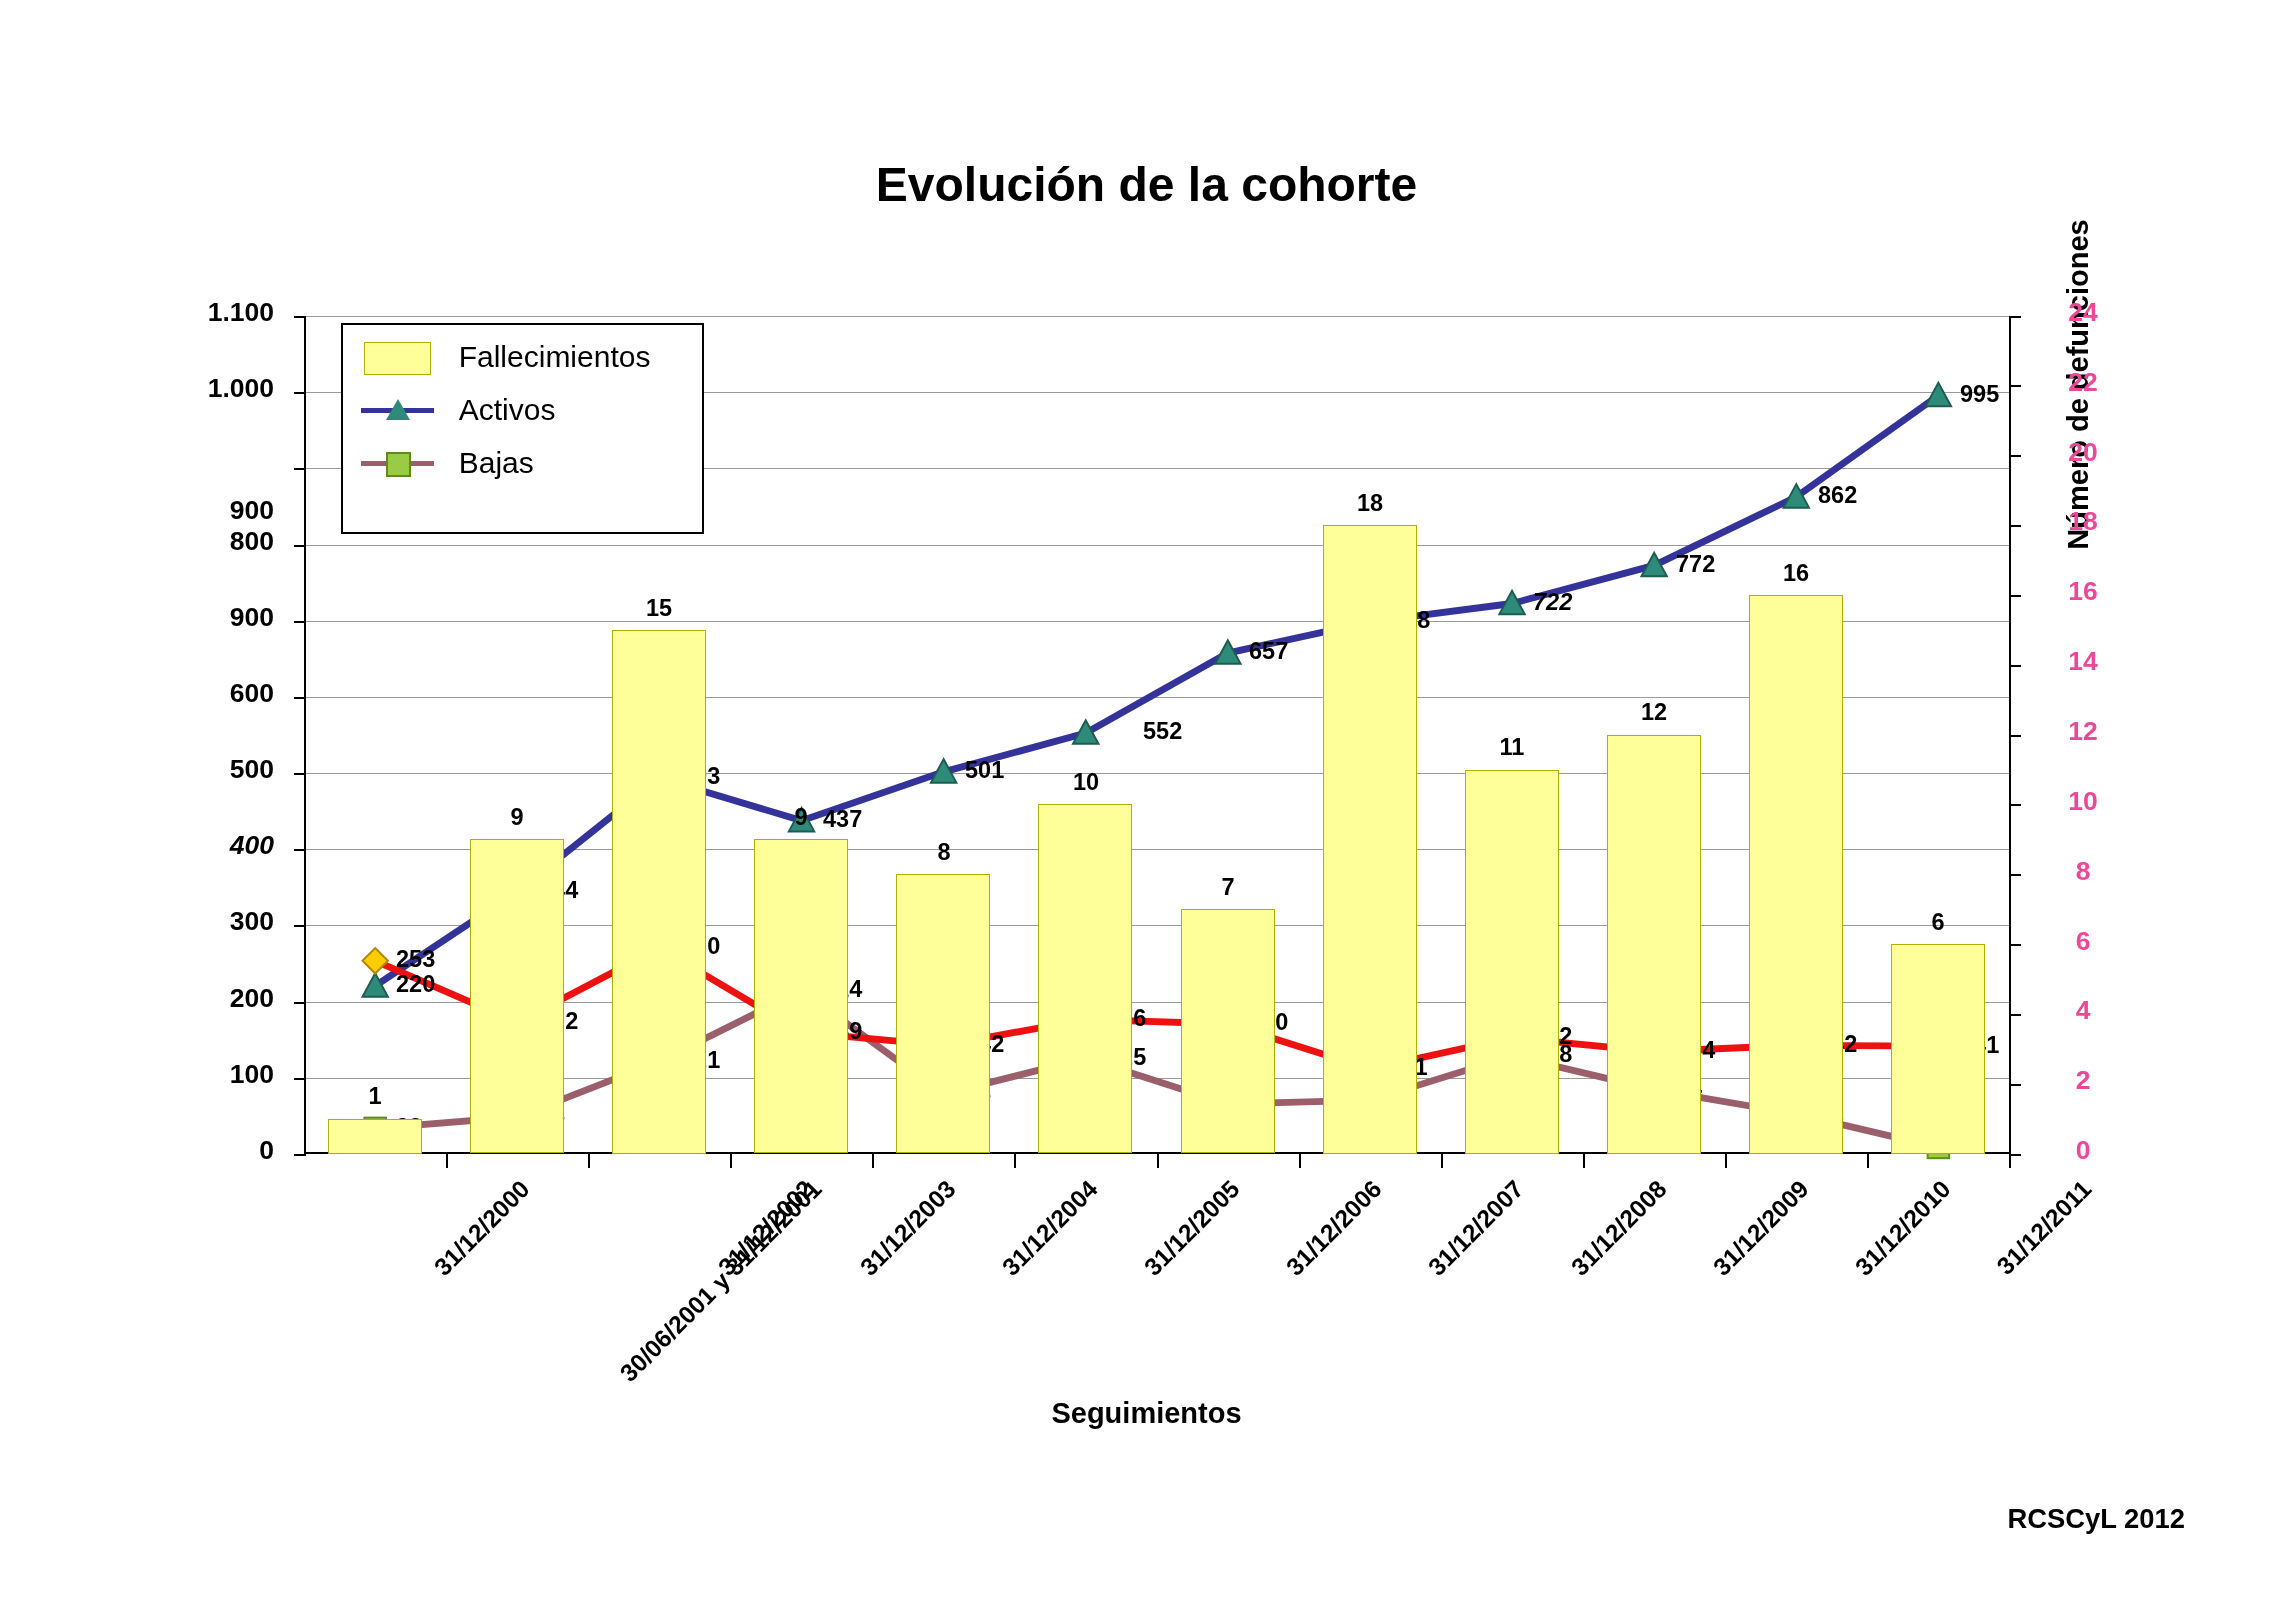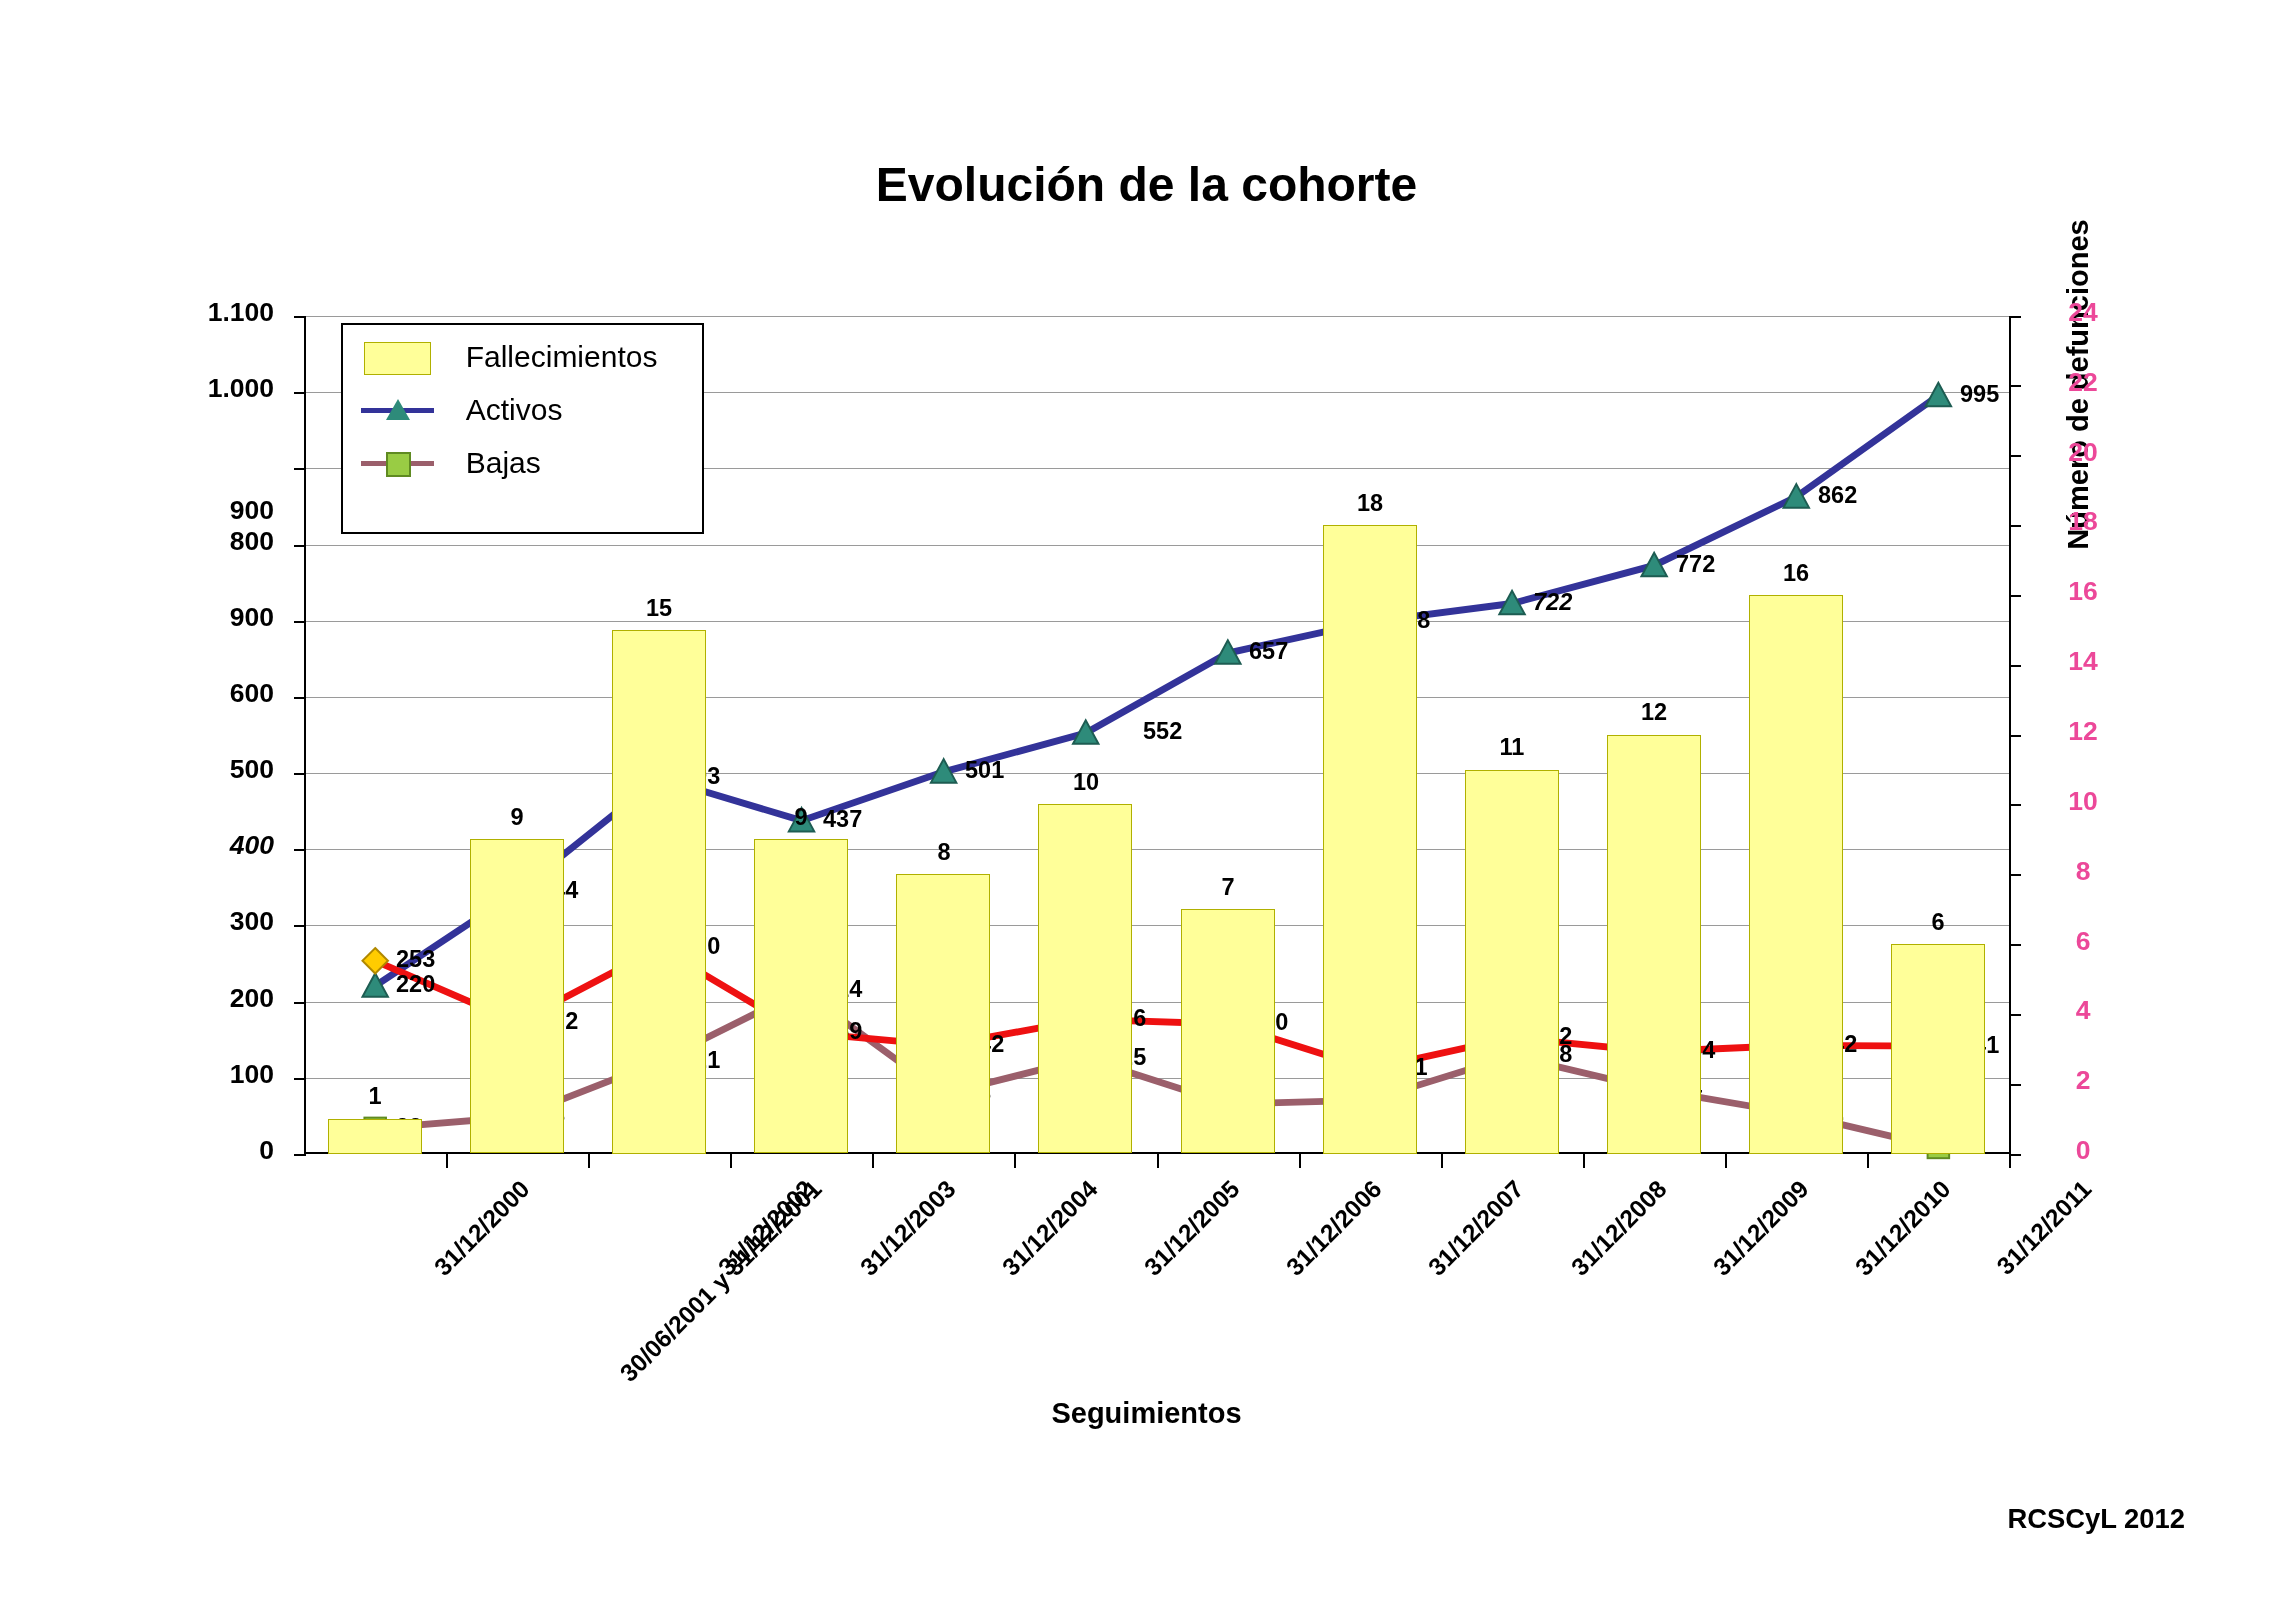--- a/index.html
+++ b/index.html
@@ -134,21 +134,21 @@
     box-sizing:border-box;
     padding:5.9px 0 0 0;
   }
   .legend-row{
     height:53px;
     display:flex;
     align-items:center;
     padding-left:13.7px;
   }
   .legend-key{width:80px;height:39px;position:relative;flex:0 0 80px;}
-  .legend-text{font-size:30px;color:#000;margin-left:29px;}
+  .legend-text{font-size:30px;color:#000;margin-left:22px;}
   .lk-swatch{position:absolute;left:7.8px;top:3.9px;width:65px;height:31px;background:#ffff99;border:1px solid #b0b000;}
   .lk-line{position:absolute;left:3.9px;top:17.6px;width:73px;height:4.9px;}
   .lk-mark{position:absolute;left:29px;top:7.8px;}
 
   .footer{
     position:absolute;
     right:108px;bottom:86px;
     font-size:27.4px;
     font-weight:bold;
     color:#000;

